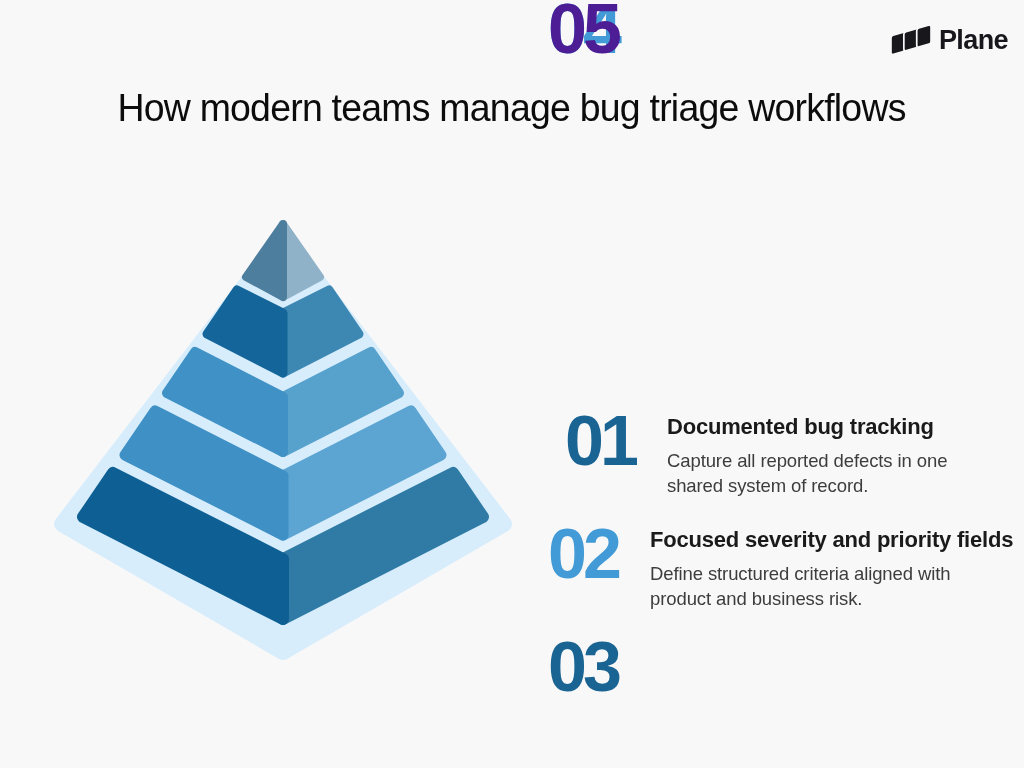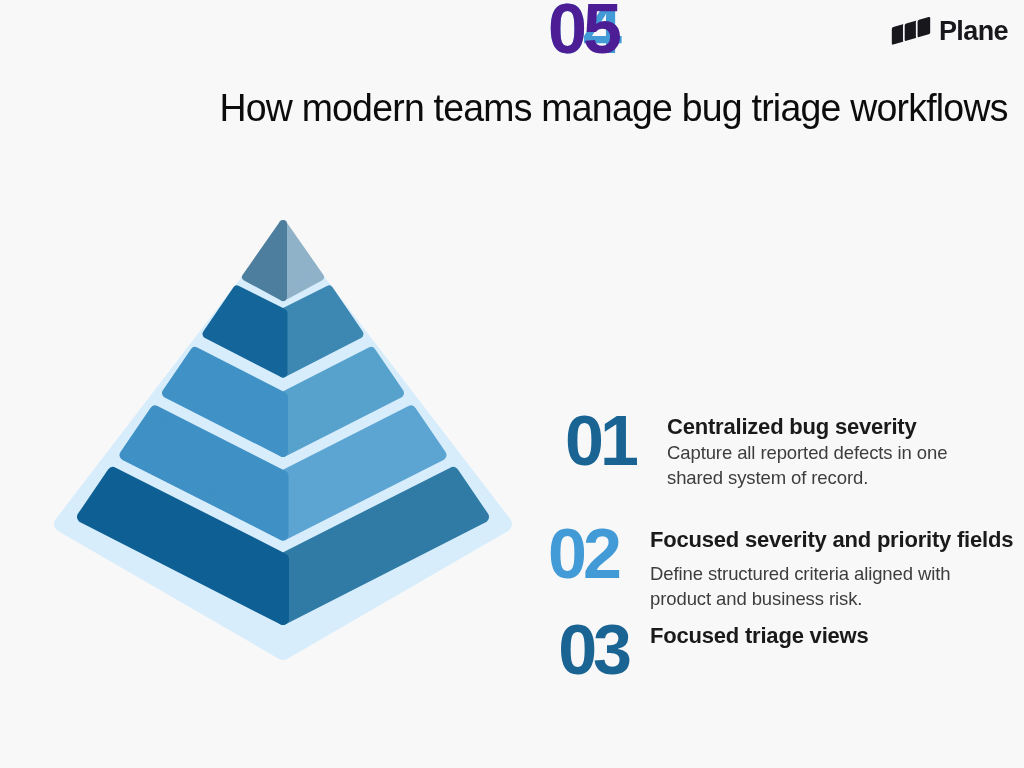--- a/index.html
+++ b/index.html
@@ -7,33 +7,33 @@
   body {
     position: relative;
     width: 1024px; height: 768px;
     background: #f8f8f8;
     font-family: "Liberation Sans", sans-serif;
     overflow: hidden;
   }
 
   
   .logo {
-    position: absolute; top: 16px; right: 16px;
+    position: absolute; top: 25px; right: 16px;
     display: flex; align-items: center; gap: 7px;
   }
   .logo-icon { width: 42px; height: 31px; display: block; }
   .logo-text {
     font-size: 27px; font-weight: 700; color: #17171c;
     letter-spacing: -0.6px; line-height: 31px;
   }
 
   
   .title-wrap {
     position: absolute; top: 85px; left: 0; width: 1024px;
-    text-align: right;
+    text-align: center;
   }
   .title {
     display: inline-block;
     font-size: 39px; font-weight: 500; color: #0c0c0c;
     letter-spacing: -0.8px; line-height: 46px;
     transform: scaleX(0.96); transform-origin: 50% 50%;
     white-space: nowrap;
   }
 
   
@@ -63,22 +63,22 @@
   .step-body {
     margin-top: 8px;
     font-size: 18.5px; font-weight: 400; color: #3d3d3d;
     line-height: 25px; letter-spacing: -0.1px;
     white-space: pre-line;
   }
   .step:nth-of-type(1) { top: 188px; }
   .step:nth-of-type(2) { top: 298px; }
   .step:nth-of-type(3) { top: 412px; }
   .step:nth-of-type(4) { top: 525px; }
-  .step:nth-of-type(5) { top: 621px; text-align: right; }
-  .step:nth-of-type(3) .step-body { margin-top: 0; }
+  .step:nth-of-type(5) { top: 638px; }
+  .step:nth-of-type(3) .step-body { margin-top: 8px; }
 </style>
 </head>
 <body>
 
 <div class="logo">
   <svg class="logo-icon" viewBox="0 0 44 32" xmlns="http://www.w3.org/2000/svg">
     <g transform="translate(0,8.5) skewY(-16)">
       <rect x="1" y="3" width="15" height="20" rx="2.5" fill="#17171c" stroke="#f8f8f8" stroke-width="1.8"></rect>
       <rect x="14.5" y="3" width="15" height="20" rx="2.5" fill="#17171c" stroke="#f8f8f8" stroke-width="1.8"></rect>
       <rect x="28" y="3" width="15" height="20" rx="2.5" fill="#17171c" stroke="#f8f8f8" stroke-width="1.8"></rect>
@@ -107,39 +107,38 @@
   <polygon points="283,313 329,290 359,334 283,373" stroke-width="9" stroke-linejoin="round" fill="#3d88b3" stroke="#3d88b3"></polygon>
   <polygon points="283,313 237,290 207,334 283,373" stroke-width="9" stroke-linejoin="round" fill="#13659a" stroke="#13659a"></polygon>
 
   <polygon points="283,224 320,277 283,297" stroke-width="8" stroke-linejoin="round" fill="#8fb2c9" stroke="#8fb2c9"></polygon>
   <polygon points="283,224 246,277 283,297" stroke-width="8" stroke-linejoin="round" fill="#4e7e9d" stroke="#4e7e9d"></polygon>
 </svg>
 
 <div class="step">
   <div class="step-number" style="color: rgb(26, 100, 147); margin-left: 17px;">01</div>
   <div class="step-text">
-    <div class="step-heading">Centralized bug severity</div>
+    <div class="step-heading">Documented bug tracking</div>
     <div class="step-body">Capture all reported defects in one
 shared system of record.</div>
   </div>
 </div>
 
 <div class="step">
   <div class="step-number" style="color: rgb(66, 154, 214);">02</div>
   <div class="step-text">
     <div class="step-heading">Focused severity and priority fields</div>
     <div class="step-body">Define structured criteria aligned with
 product and business risk.</div>
   </div>
 </div>
 
 <div class="step">
   <div class="step-number" style="color: rgb(26, 100, 147);">03</div>
   <div class="step-text">
-    <div class="step-heading">Focused triage views</div>
   </div>
 </div>
 
 <div class="step">
   <div class="step-number" style="color: rgb(66, 154, 214);">04</div>
 </div>
 
 <div class="step">
   <div class="step-number" style="color: #4c1d95;">05</div>
 </div>

